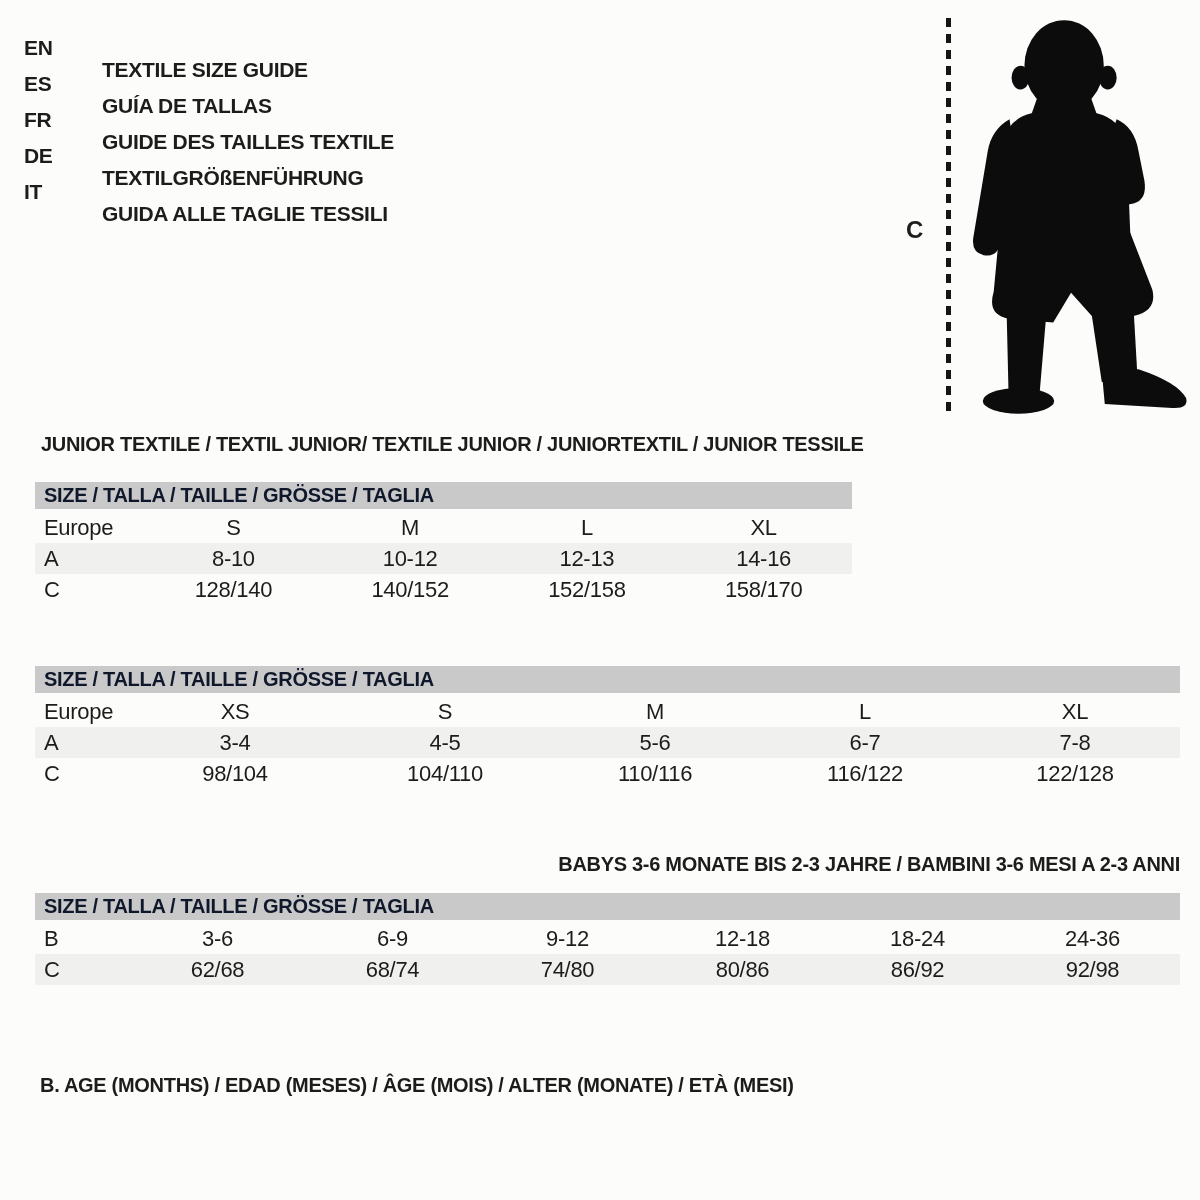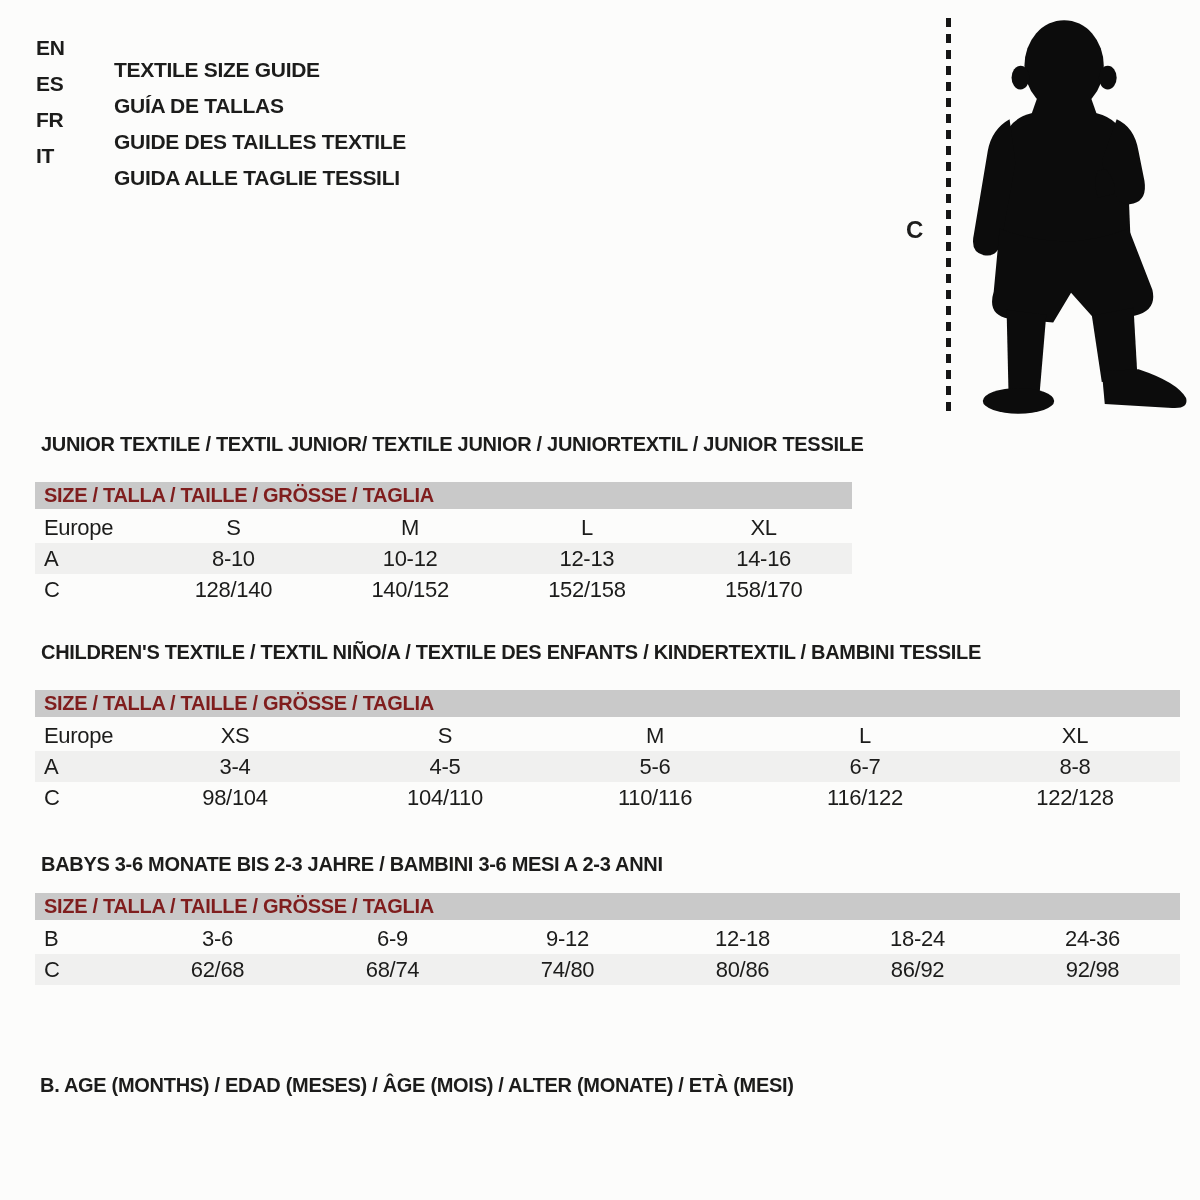--- a/index.html
+++ b/index.html
@@ -7,21 +7,21 @@
     position:relative;
     width:1200px; height:1200px;
     background:#fcfcfb;
     color:#1c1c1b;
     font-family:"Liberation Sans","DejaVu Sans",sans-serif;
     font-stretch:condensed;
     overflow:hidden;
   }
 
   
-  .lang-block { position:absolute; left:36px; top:30px; }
+  .lang-block { position:absolute; left:24px; top:30px; }
   .lang-row   { display:flex; height:36px; align-items:center; }
   .lang-code  { width:78px; font-size:21px; font-weight:700; letter-spacing:-0.3px; }
   .lang-title { font-size:21px; font-weight:700; letter-spacing:-0.3px; white-space:nowrap;margin-top:44px; }
 
   
   .measure-line {
     position:absolute; left:946px; top:18px; width:5px; height:398px;
     background:repeating-linear-gradient(to bottom,#151515 0 9px,transparent 9px 16px);
   }
   .measure-label {
@@ -31,27 +31,27 @@
   .silhouette { position:absolute; left:958px; top:12px; width:238px; height:406px; }
 
   
   .section { position:absolute; left:35px; }
   #section-junior   { top:432px; width:817px;  --labelw:110px; }
   #section-children { top:640px; width:1145px; --labelw:95px; }
   #section-babies   { top:847px; width:1145px; --labelw:95px; }
 
   .section-title {
     font-size:20px; font-weight:700; letter-spacing:-0.3px;
-    line-height:24px; padding-left:6px; white-space:nowrap;
+    line-height:24px; padding-left:6px; white-space:nowrap;text-align:right;
   }
   #section-babies .section-title { line-height:35px; }
 
   .size-bar {
     margin-top:26px; height:27px;
-    background:#c9c9c9; color:#7f1d1d;
+    background:#c9c9c9; color:#0f172a;
     display:flex; align-items:center;
     padding-left:9px; box-sizing:border-box;
     font-size:20px; font-weight:700; letter-spacing:-0.3px;
   }
   #section-babies .size-bar { margin-top:11px; }
 
   .rows { margin-top:3px; display:flex; flex-direction:column; gap:0; }
   .trow {
     display:grid;
     grid-template-columns:var(--labelw) repeat(var(--cols),1fr);
@@ -78,20 +78,24 @@
         <div class="lang-code">EN</div>
         <div class="lang-title">TEXTILE SIZE GUIDE</div>
       </div>
       <div class="lang-row">
         <div class="lang-code">ES</div>
         <div class="lang-title">GUÍA DE TALLAS</div>
       </div>
       <div class="lang-row">
         <div class="lang-code">FR</div>
         <div class="lang-title">GUIDE DES TAILLES TEXTILE</div>
+      </div>
+      <div class="lang-row">
+        <div class="lang-code">DE</div>
+        <div class="lang-title">TEXTILGRÖßENFÜHRUNG</div>
       </div>
       <div class="lang-row">
         <div class="lang-code">IT</div>
         <div class="lang-title">GUIDA ALLE TAGLIE TESSILI</div>
       </div>
     </div>
 
   <div class="measure-line"></div>
   <div class="measure-label">C</div>
   <svg class="silhouette" viewBox="0 0 240 405" aria-hidden="true">
@@ -136,40 +140,37 @@
           <div class="tlabel">C</div>
           <div class="tcell">128/140</div>
           <div class="tcell">140/152</div>
           <div class="tcell">152/158</div>
           <div class="tcell">158/170</div>
         </div>
       </div>
   </div>
 
   <div class="section" id="section-children">
-    <div class="titles">
-        <div class="section-title">CHILDREN'S TEXTILE / TEXTIL NIÑO/A / TEXTILE DES ENFANTS / KINDERTEXTIL / BAMBINI TESSILE</div>
-      </div>
     <div class="size-bar">SIZE / TALLA / TAILLE / GRÖSSE / TAGLIA</div>
     <div class="rows">
         <div class="trow" style="--cols: 5;">
           <div class="tlabel">Europe</div>
           <div class="tcell">XS</div>
           <div class="tcell">S</div>
           <div class="tcell">M</div>
           <div class="tcell">L</div>
           <div class="tcell">XL</div>
         </div>
         <div class="trow shaded" style="--cols: 5;">
           <div class="tlabel">A</div>
           <div class="tcell">3-4</div>
           <div class="tcell">4-5</div>
           <div class="tcell">5-6</div>
           <div class="tcell">6-7</div>
-          <div class="tcell">8-8</div>
+          <div class="tcell">7-8</div>
         </div>
         <div class="trow" style="--cols: 5;">
           <div class="tlabel">C</div>
           <div class="tcell">98/104</div>
           <div class="tcell">104/110</div>
           <div class="tcell">110/116</div>
           <div class="tcell">116/122</div>
           <div class="tcell">122/128</div>
         </div>
       </div>

